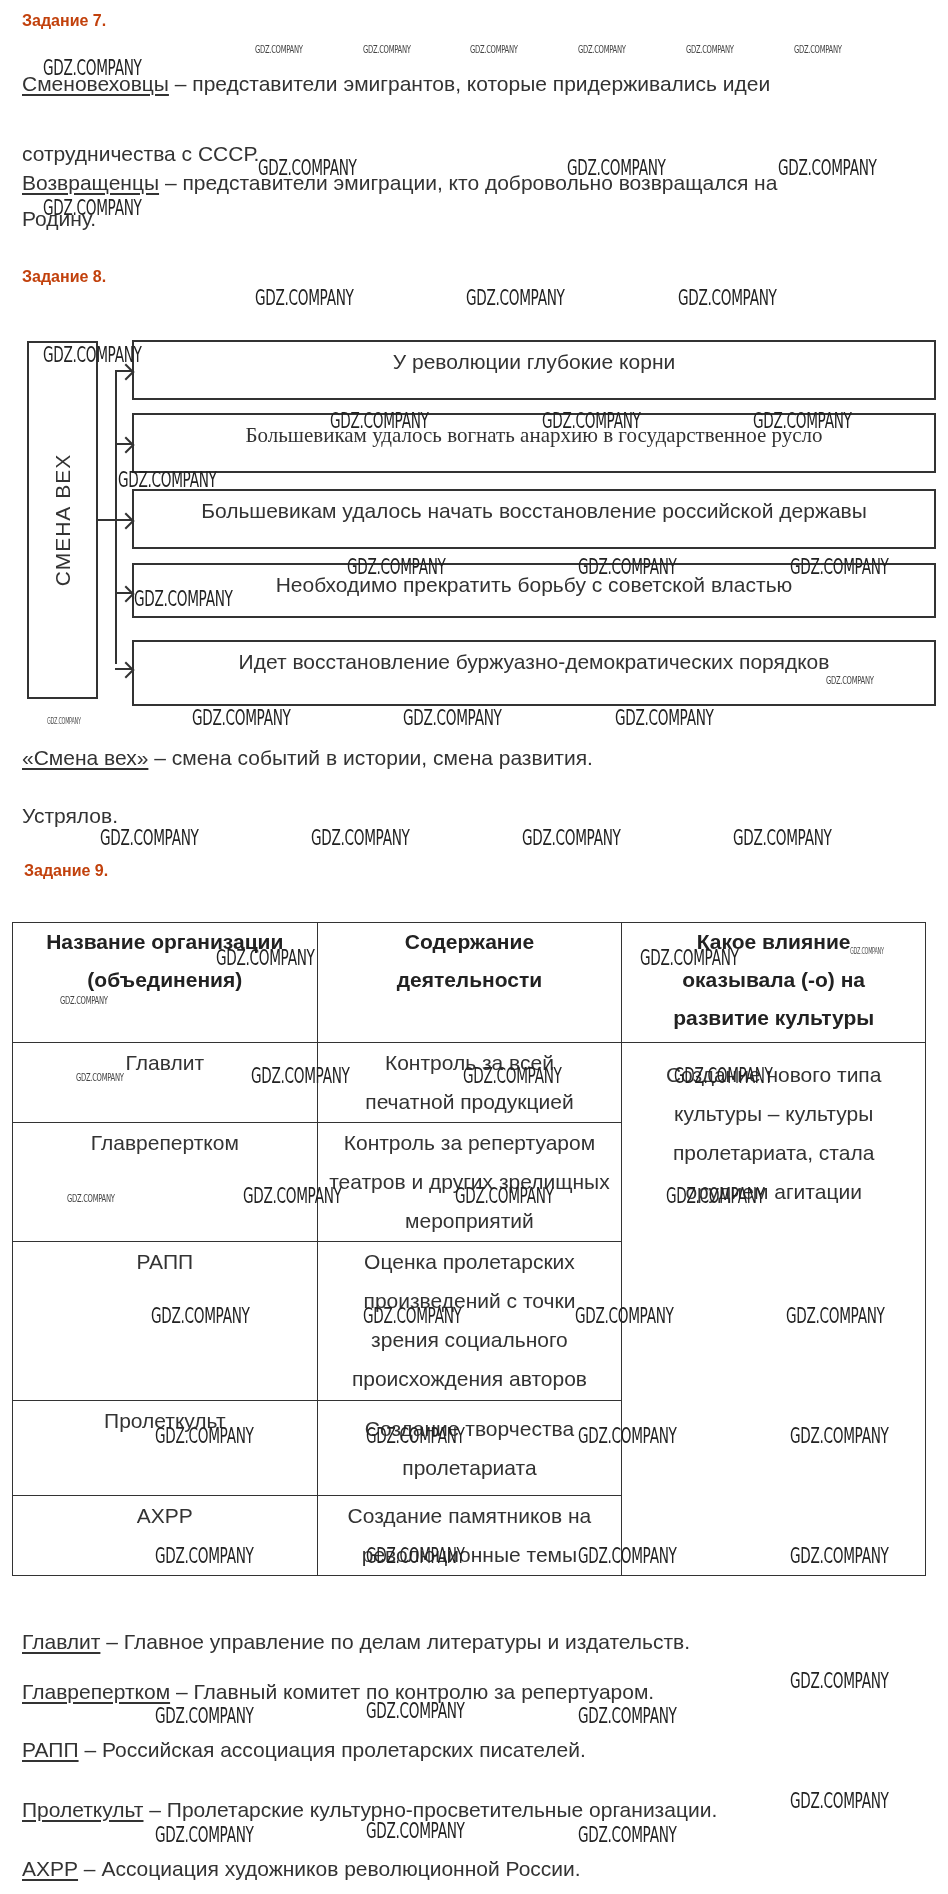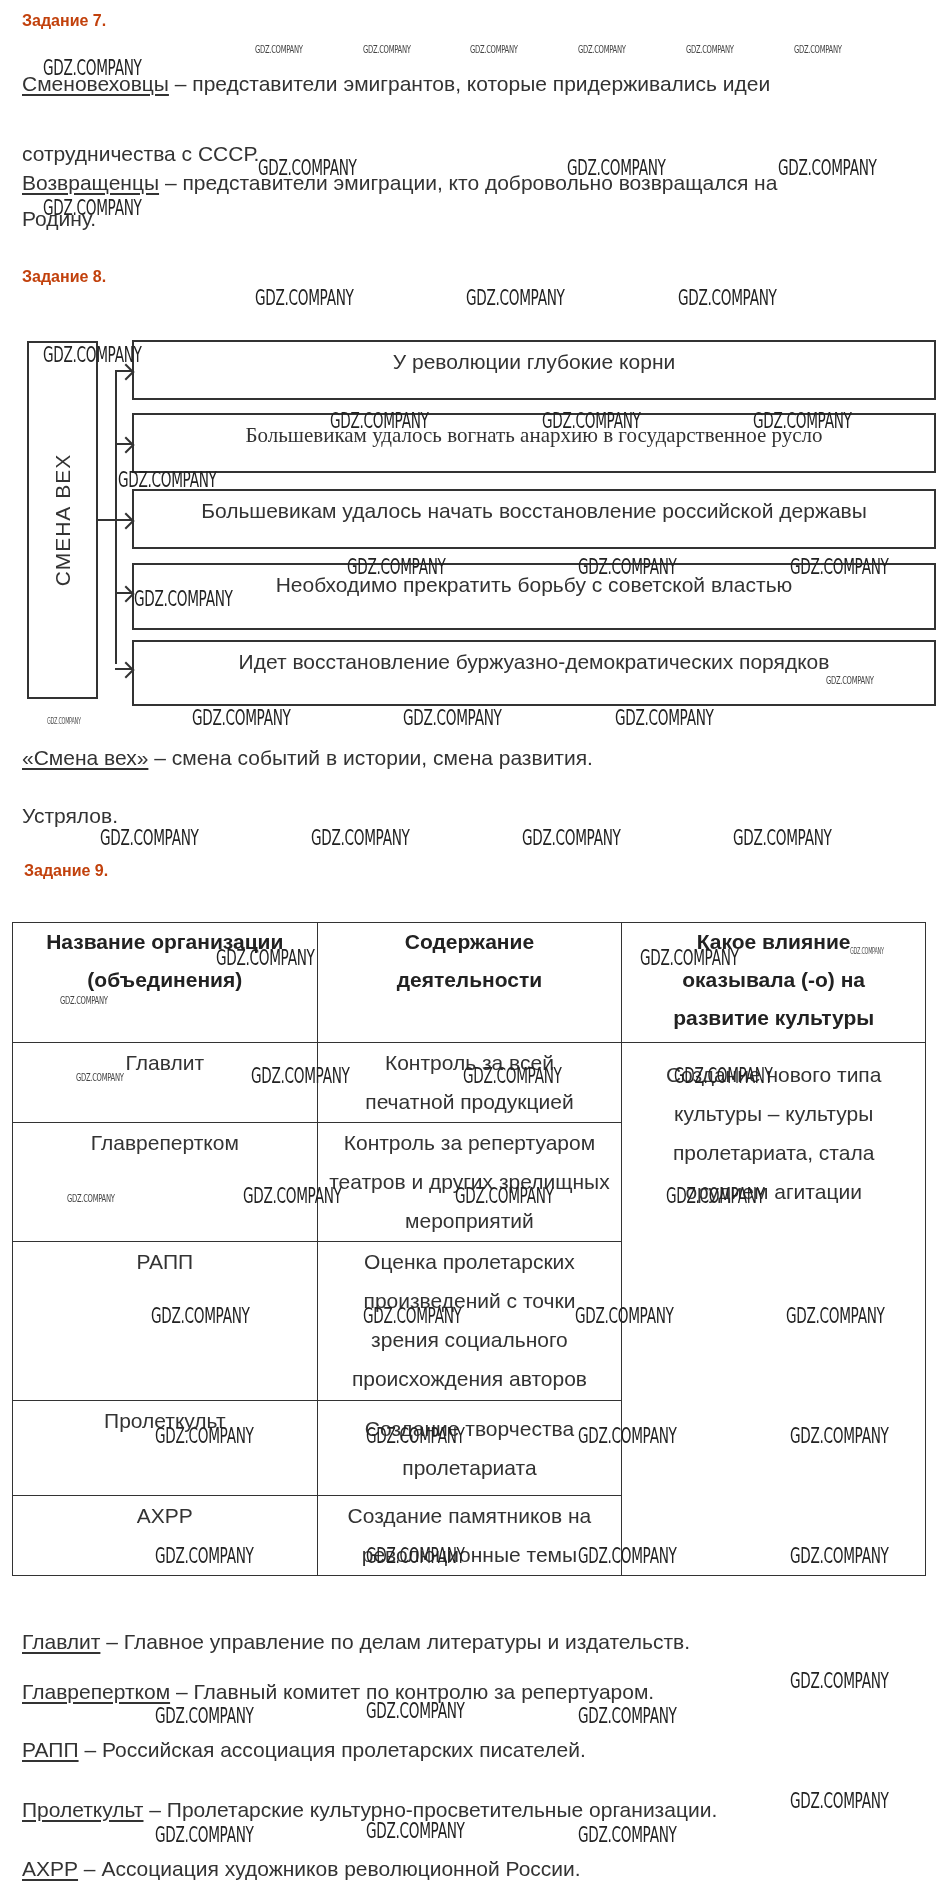--- a/index.html
+++ b/index.html
@@ -59,21 +59,21 @@
   <div class="hline" style="left:115px;top:519px;width:17px;"></div>
   <div class="arrow" style="left:120px;top:515px;"></div>
   <div class="hline" style="left:115px;top:592px;width:17px;"></div>
   <div class="arrow" style="left:120px;top:588px;"></div>
   <div class="hline" style="left:115px;top:668px;width:17px;"></div>
   <div class="arrow" style="left:120px;top:664px;"></div>
 
   <div class="box" style="left:132px;top:340px;width:804px;height:60px;">У революции глубокие корни</div>
   <div class="box" style="left:132px;top:413px;width:804px;height:60px;font-family:Liberation Serif, serif;">Большевикам удалось вогнать анархию в государственное русло</div>
   <div class="box" style="left:132px;top:489px;width:804px;height:60px;">Большевикам удалось начать восстановление российской державы</div>
-  <div class="box" style="left:132px;top:563px;width:804px;height:67px;">Необходимо прекратить борьбу с советской властью</div>
+  <div class="box" style="left:132px;top:563px;width:804px;height:55px;">Необходимо прекратить борьбу с советской властью</div>
   <div class="box" style="left:132px;top:640px;width:804px;height:66px;">Идет восстановление буржуазно-демократических порядков</div>
 </div>
 
 <div class="abs p" style="left:22px;top:746px;">
   <span class="term">«Смена вех»</span><span> – смена событий в истории, смена развития.</span>
 </div>
 <div class="abs p" style="left:22px;top:804px;">Устрялов.</div>
 
 <div class="abs h" style="left:24px;top:862px;">Задание 9.</div>
 

